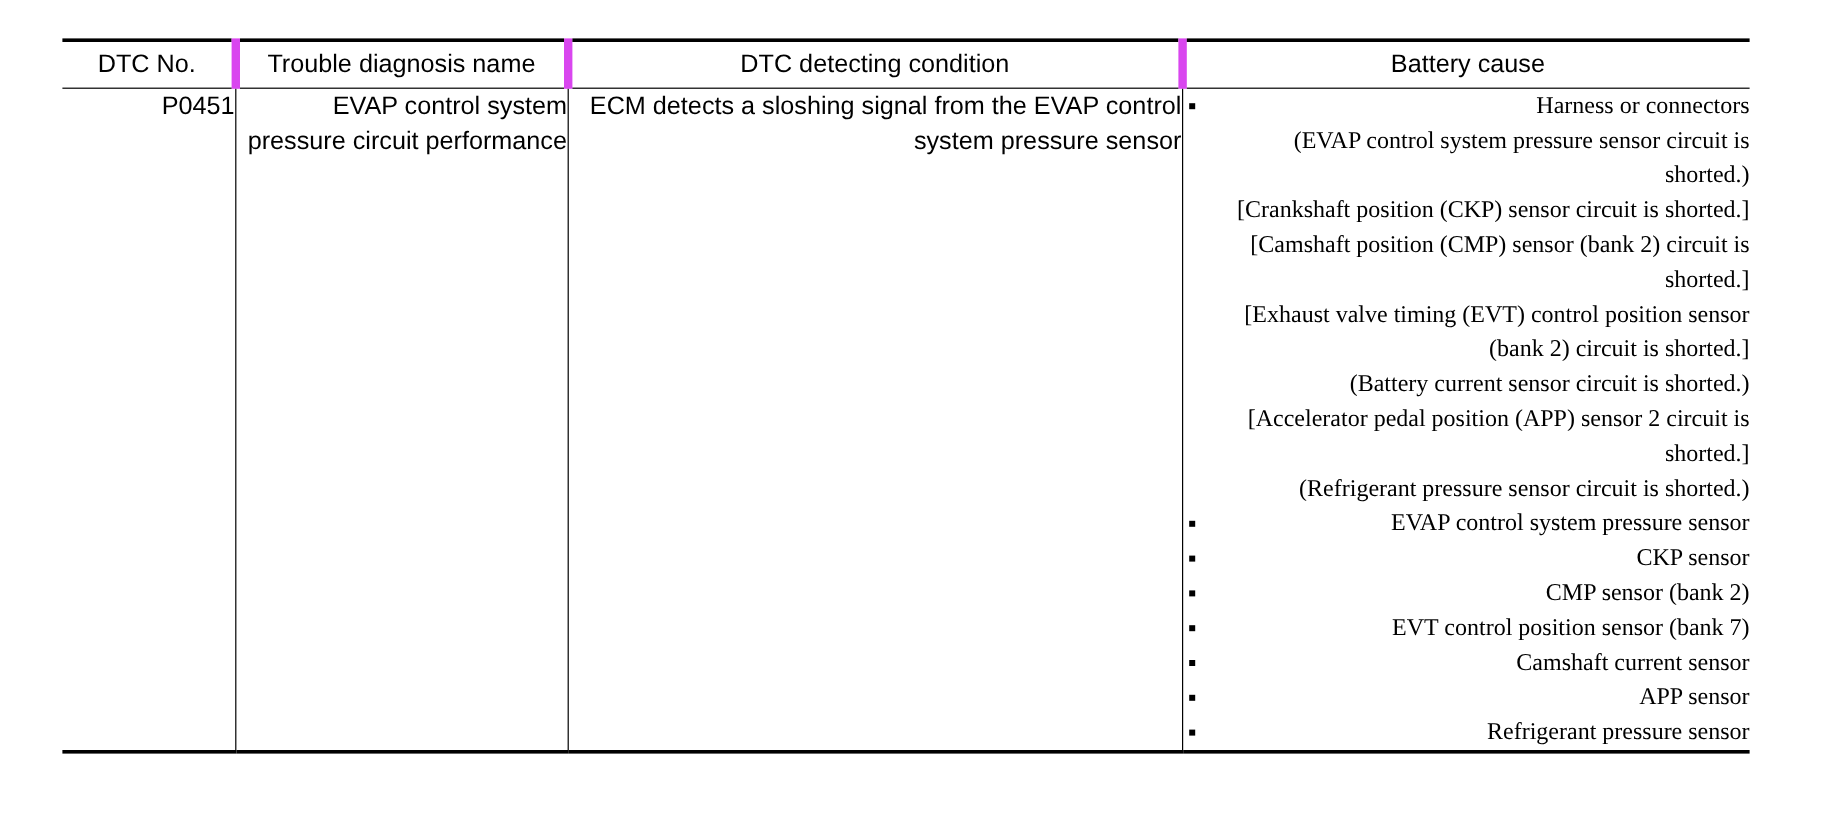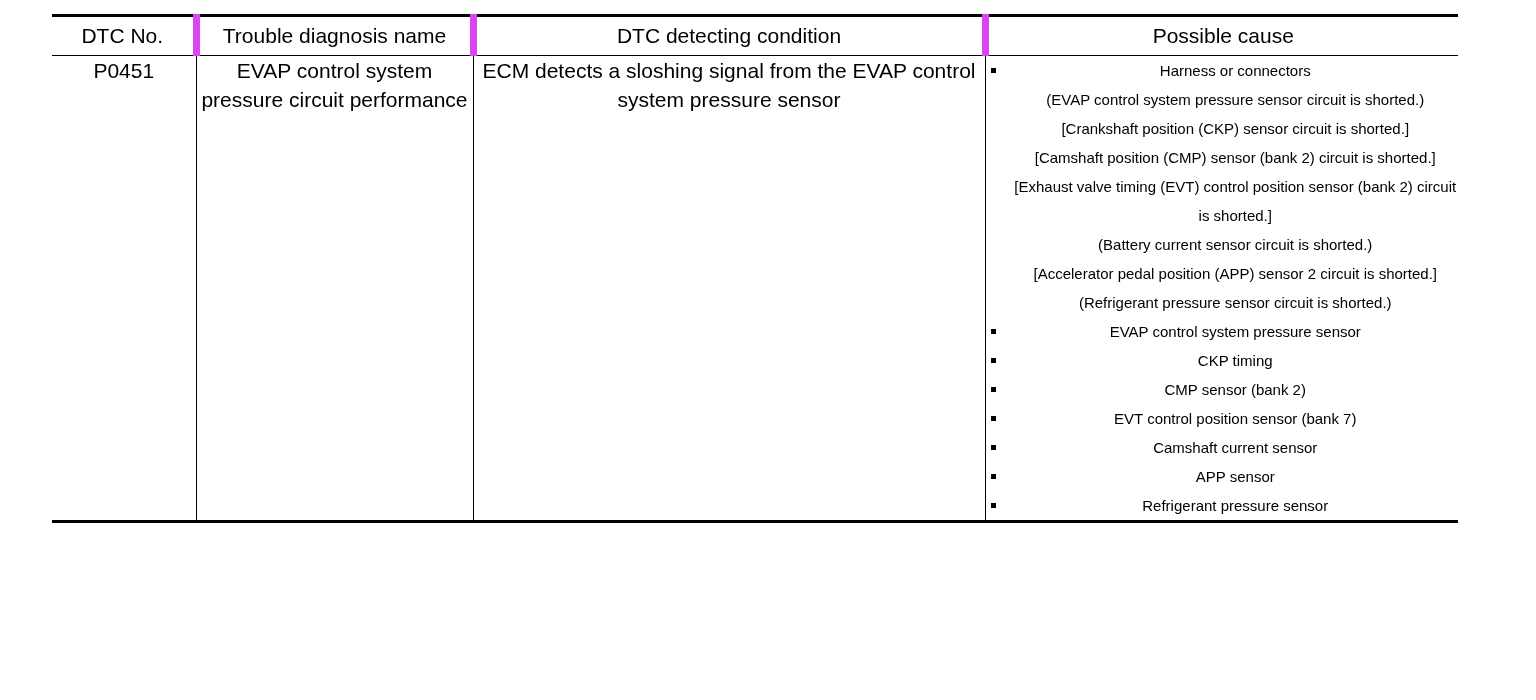--- a/index.html
+++ b/index.html
@@ -18,33 +18,33 @@
   .page {
     position: relative;
     width: 1536px;
     height: 700px;
   }
 
   
   .dtc-table {
     position: absolute;
     left: 52px;
-    top: 14px;
+    top: 32px;
     width: 1406px;
     border-collapse: collapse;
     table-layout: fixed;
   }
 
   .dtc-table td,
   .dtc-table th {
     padding: 0;
     margin: 0;
     vertical-align: top;
     font-weight: normal;
-    text-align: center;
+    text-align: right;
   }
 
   
   .col-dtc   { width: 144px; }
   .col-name  { width: 277px; }
   .col-cond  { width: 512px; }
   .col-cause { width: 473px; }
 
   
   .head-row th {
@@ -87,22 +87,23 @@
 
   
   .cause-list {
     list-style: none;
     margin: 0;
     padding: 0;
   }
   .cause-item {
     position: relative;
     padding-left: 27px;   
-    font-size: 15px;
+    font-size: 20px;
     line-height: 29px;
+    font-family: Liberation Serif, serif;
   }
   .cause-item .bullet {
     position: absolute;
     left: 5px;
     top: 12px;
     width: 5px;
     height: 5px;
     background: #000;
   }
   .cause-sub {
@@ -118,33 +119,33 @@
       <col class="col-dtc">
       <col class="col-name">
       <col class="col-cond">
       <col class="col-cause">
     </colgroup>
     <thead>
       <tr class="head-row">
         <th>DTC No.</th>
         <th class="div">Trouble diagnosis name</th>
         <th class="div">DTC detecting condition</th>
-        <th class="div">Possible cause</th>
+        <th class="div">Battery cause</th>
       </tr>
     </thead>
     <tbody>
       <tr class="body-row">
         <td class="cell-dtc">P0451</td>
         <td class="div cell-name">EVAP control system pressure circuit performance</td>
         <td class="div cell-cond">ECM detects a sloshing signal from the EVAP control system pressure sensor</td>
         <td class="div cell-cause">
           <ul class="cause-list" id="cause-list">
               <li class="cause-item"><span class="bullet"></span><span>Harness or connectors</span><span class="cause-sub">(EVAP control system pressure sensor circuit is shorted.)</span><span class="cause-sub">[Crankshaft position (CKP) sensor circuit is shorted.]</span><span class="cause-sub">[Camshaft position (CMP) sensor (bank 2) circuit is shorted.]</span><span class="cause-sub">[Exhaust valve timing (EVT) control position sensor (bank 2) circuit is shorted.]</span><span class="cause-sub">(Battery current sensor circuit is shorted.)</span><span class="cause-sub">[Accelerator pedal position (APP) sensor 2 circuit is shorted.]</span><span class="cause-sub">(Refrigerant pressure sensor circuit is shorted.)</span></li>
               <li class="cause-item"><span class="bullet"></span><span>EVAP control system pressure sensor</span></li>
-              <li class="cause-item"><span class="bullet"></span><span>CKP timing</span></li>
+              <li class="cause-item"><span class="bullet"></span><span>CKP sensor</span></li>
               <li class="cause-item"><span class="bullet"></span><span>CMP sensor (bank 2)</span></li>
               <li class="cause-item"><span class="bullet"></span><span>EVT control position sensor (bank 7)</span></li>
               <li class="cause-item"><span class="bullet"></span><span>Camshaft current sensor</span></li>
               <li class="cause-item"><span class="bullet"></span><span>APP sensor</span></li>
               <li class="cause-item"><span class="bullet"></span><span>Refrigerant pressure sensor</span></li>
             </ul>
         </td>
       </tr>
     </tbody>
   </table>

